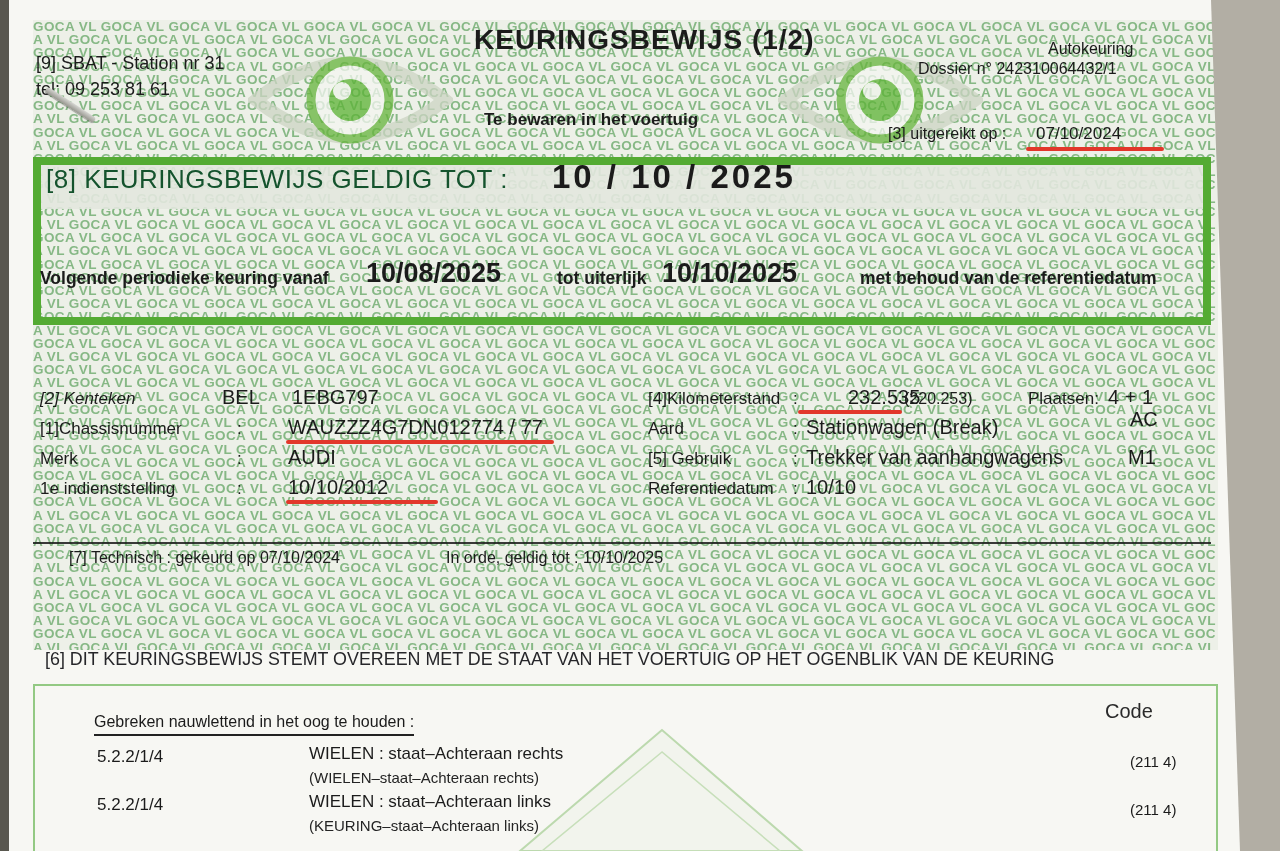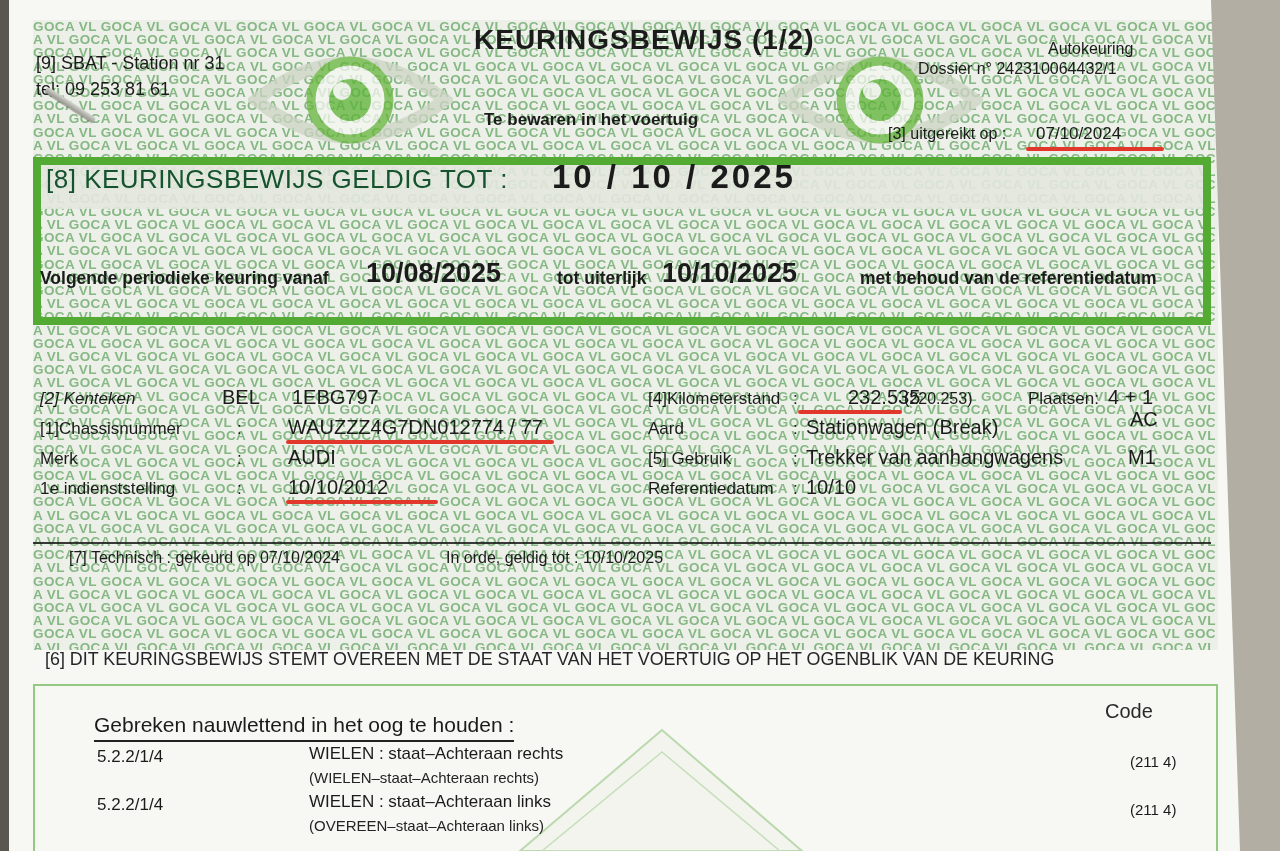--- a/index.html
+++ b/index.html
@@ -38,21 +38,21 @@
   .boxlabel{font-size:26px;letter-spacing:.5px;color:#14532d;}
   .boxdate{font-size:33px;font-weight:700;letter-spacing:3px;}
   .nexttxt{font-size:17.5px;font-weight:700;}
   .nextdate{font-size:27px;font-weight:700;}
   .rule{left:33px;top:542px;width:1178px;height:2px;background:rgba(25,25,25,.85);z-index:4;}
   .tech{font-size:16px;margin-left:29px;}
   .statement{font-size:19px;transform:scaleX(.94);transform-origin:left center;color:#26262a;}
   .bottombox{left:33px;top:684px;width:1185px;height:167px;box-sizing:border-box;
     border:2px solid #93c983;border-bottom:none;z-index:2;}
   .codehead{font-size:20px;color:#2a2a2a;}
-  .defhead{font-size:21px;border-bottom:2px solid #222;padding-bottom:3px;}
+  .defhead{font-size:16px;border-bottom:2px solid #222;padding-bottom:3px;}
   .defref{font-size:17px;}
   .defdesc{font-size:17px;}
   .defsub{font-size:15px;color:#242424;}
   .defcode{font-size:15px;}
   .redline{height:4px;background:#e2372b;border-radius:2px;z-index:5;}
   .staple{left:46px;top:86px;width:58px;height:6px;border-radius:3px;z-index:5;
     background:linear-gradient(#d6d6d2,#97978f);box-shadow:0 1px 1px rgba(0,0,0,.35);
     transform:rotate(33deg);transform-origin:left center;}
   .triangle{z-index:2;}
 </style>
@@ -158,17 +158,17 @@
 <div class="abs txt codehead" style="left:1105px;top:700px;">Code</div>
 <div class="abs txt defhead" style="left:94px;top:713px;">Gebreken nauwlettend in het oog te houden :</div>
 
 <div class="abs txt defref" style="left:97px;top:747px;">5.2.2/1/4</div>
 <div class="abs txt defdesc" style="left:309px;top:744px;">WIELEN : staat–Achteraan rechts</div>
 <div class="abs txt defsub" style="left:309px;top:769px;">(WIELEN–staat–Achteraan rechts)</div>
 <div class="abs txt defcode" style="left:1130px;top:753px;">(211 4)</div>
 
 <div class="abs txt defref" style="left:97px;top:795px;">5.2.2/1/4</div>
 <div class="abs txt defdesc" style="left:309px;top:792px;">WIELEN : staat–Achteraan links</div>
-<div class="abs txt defsub" style="left:309px;top:817px;">(OVEREEN–staat–Achteraan links)</div>
+<div class="abs txt defsub" style="left:309px;top:817px;">(KEURING–staat–Achteraan links)</div>
 <div class="abs txt defcode" style="left:1130px;top:801px;">(211 4)</div>
 
 <div class="abs grey-corner"></div>
 <div class="abs left-strip"></div>
 
 </body></html>

